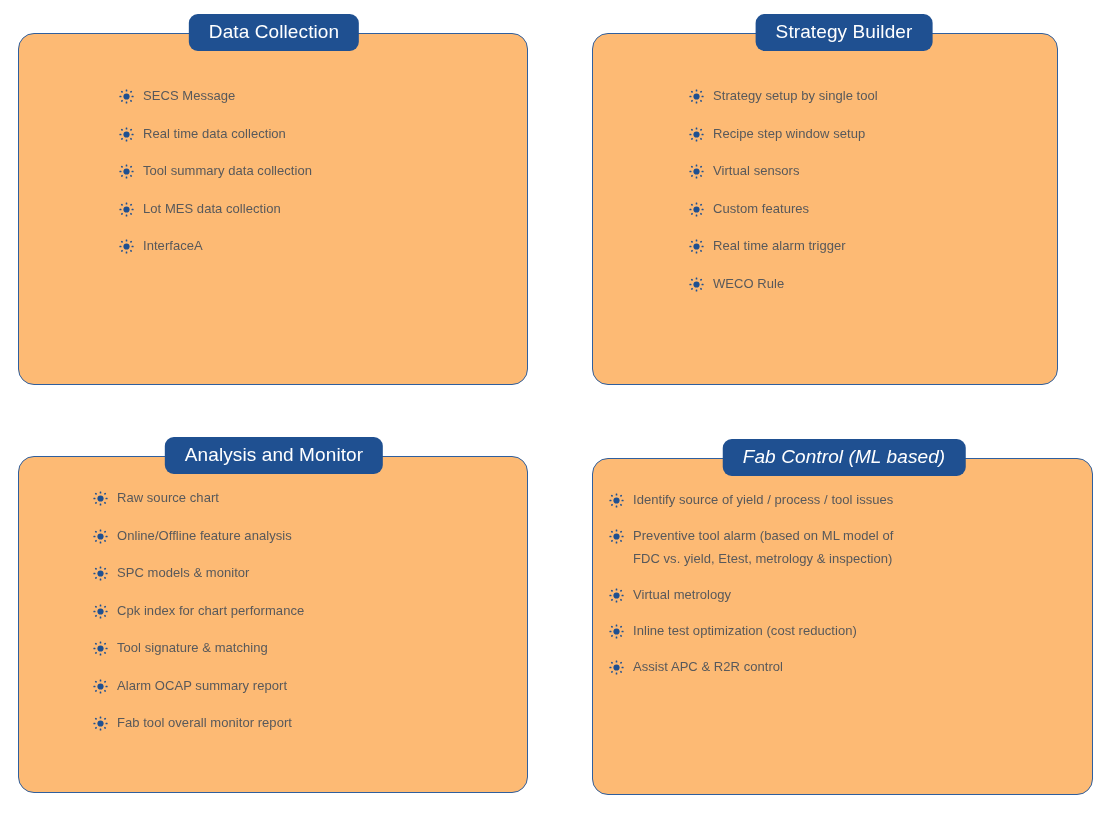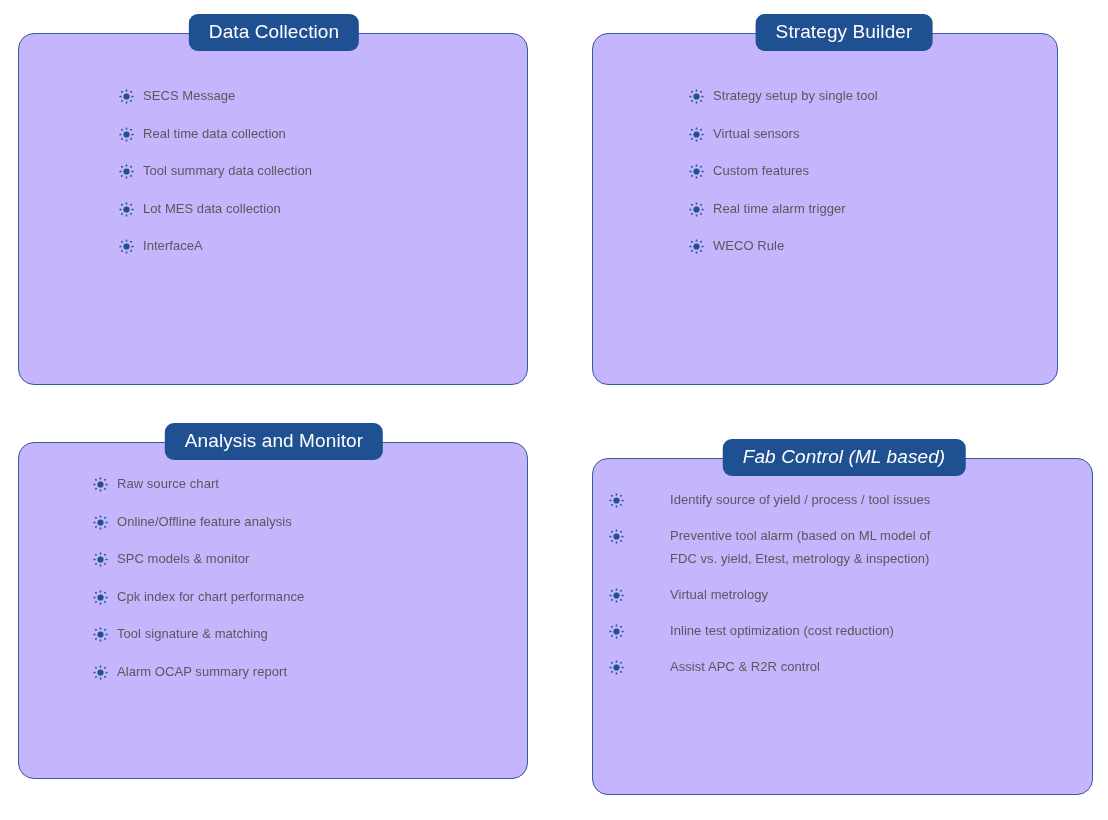--- a/index.html
+++ b/index.html
@@ -19,26 +19,26 @@
     height: 820px;
     background: #ffffff;
     overflow: hidden;
   }
 
   
   .card {
     position: absolute;
     border: 1.4px solid #2f5f9e;
     border-radius: 16px;
-    background: #c4b5fd;
+    background: #fdba74;
   }
 
   .card.tl { left: 18px;  top: 33px;  width: 510px; height: 352px; }
   .card.tr { left: 592px; top: 33px;  width: 466px; height: 352px; }
-  .card.bl { left: 18px;  top: 442px; width: 510px; height: 337px; }
+  .card.bl { left: 18px;  top: 456px; width: 510px; height: 337px; }
   .card.br { left: 592px; top: 458px; width: 501px; height: 337px; }
 
   
   .badge {
     position: absolute;
     top: -20px;
     left: 50%;
     transform: translateX(-50%);
     background: #1f5091;
     color: #ffffff;
@@ -87,21 +87,21 @@
   }
   .bullet svg { display: block; width: 15px; height: 15px; }
 
   .itext {
     font-size: 13px;
     line-height: 23px;
     color: #58595b;
     letter-spacing: 0.05px;
     white-space: pre-line;
   }
-  .card.br .itext { max-width: 430px; margin-left: 37px; }
+  .card.br .itext { max-width: 430px; }
 </style>
 </head>
 <body>
 
 <div id="board">
 
   <div class="card tl">
     <div class="badge">Data Collection</div>
     <ul class="list">
       <li class="item">
@@ -227,20 +227,38 @@
               <rect x="6.7" y="12.5" width="1.6" height="2.1" rx="0.5"></rect>
               <rect x="0.4" y="6.7" width="2.1" height="1.6" rx="0.5"></rect>
               <rect x="12.5" y="6.7" width="2.1" height="1.6" rx="0.5"></rect>
               <rect x="2.0" y="2.0" width="1.9" height="1.6" rx="0.5" transform="rotate(45 2.95 2.8)"></rect>
               <rect x="11.1" y="11.1" width="1.9" height="1.6" rx="0.5" transform="rotate(45 12.05 11.9)"></rect>
               <rect x="11.1" y="2.0" width="1.9" height="1.6" rx="0.5" transform="rotate(-45 12.05 2.8)"></rect>
               <rect x="2.0" y="11.1" width="1.9" height="1.6" rx="0.5" transform="rotate(-45 2.95 11.9)"></rect>
             </g>
           </svg>
         </span>
+        <span class="itext">Recipe step window setup</span>
+      </li>
+      <li class="item">
+        <span class="bullet">
+          <svg viewBox="0 0 15 15" xmlns="http://www.w3.org/2000/svg">
+            <circle cx="7.5" cy="7.5" r="3.1" fill="#1f5091"></circle>
+            <g fill="#1f5091">
+              <rect x="6.7" y="0.4" width="1.6" height="2.1" rx="0.5"></rect>
+              <rect x="6.7" y="12.5" width="1.6" height="2.1" rx="0.5"></rect>
+              <rect x="0.4" y="6.7" width="2.1" height="1.6" rx="0.5"></rect>
+              <rect x="12.5" y="6.7" width="2.1" height="1.6" rx="0.5"></rect>
+              <rect x="2.0" y="2.0" width="1.9" height="1.6" rx="0.5" transform="rotate(45 2.95 2.8)"></rect>
+              <rect x="11.1" y="11.1" width="1.9" height="1.6" rx="0.5" transform="rotate(45 12.05 11.9)"></rect>
+              <rect x="11.1" y="2.0" width="1.9" height="1.6" rx="0.5" transform="rotate(-45 12.05 2.8)"></rect>
+              <rect x="2.0" y="11.1" width="1.9" height="1.6" rx="0.5" transform="rotate(-45 2.95 11.9)"></rect>
+            </g>
+          </svg>
+        </span>
         <span class="itext">Virtual sensors</span>
       </li>
       <li class="item">
         <span class="bullet">
           <svg viewBox="0 0 15 15" xmlns="http://www.w3.org/2000/svg">
             <circle cx="7.5" cy="7.5" r="3.1" fill="#1f5091"></circle>
             <g fill="#1f5091">
               <rect x="6.7" y="0.4" width="1.6" height="2.1" rx="0.5"></rect>
               <rect x="6.7" y="12.5" width="1.6" height="2.1" rx="0.5"></rect>
               <rect x="0.4" y="6.7" width="2.1" height="1.6" rx="0.5"></rect>
@@ -397,20 +415,38 @@
               <rect x="12.5" y="6.7" width="2.1" height="1.6" rx="0.5"></rect>
               <rect x="2.0" y="2.0" width="1.9" height="1.6" rx="0.5" transform="rotate(45 2.95 2.8)"></rect>
               <rect x="11.1" y="11.1" width="1.9" height="1.6" rx="0.5" transform="rotate(45 12.05 11.9)"></rect>
               <rect x="11.1" y="2.0" width="1.9" height="1.6" rx="0.5" transform="rotate(-45 12.05 2.8)"></rect>
               <rect x="2.0" y="11.1" width="1.9" height="1.6" rx="0.5" transform="rotate(-45 2.95 11.9)"></rect>
             </g>
           </svg>
         </span>
         <span class="itext">Alarm OCAP summary report</span>
       </li>
+      <li class="item">
+        <span class="bullet">
+          <svg viewBox="0 0 15 15" xmlns="http://www.w3.org/2000/svg">
+            <circle cx="7.5" cy="7.5" r="3.1" fill="#1f5091"></circle>
+            <g fill="#1f5091">
+              <rect x="6.7" y="0.4" width="1.6" height="2.1" rx="0.5"></rect>
+              <rect x="6.7" y="12.5" width="1.6" height="2.1" rx="0.5"></rect>
+              <rect x="0.4" y="6.7" width="2.1" height="1.6" rx="0.5"></rect>
+              <rect x="12.5" y="6.7" width="2.1" height="1.6" rx="0.5"></rect>
+              <rect x="2.0" y="2.0" width="1.9" height="1.6" rx="0.5" transform="rotate(45 2.95 2.8)"></rect>
+              <rect x="11.1" y="11.1" width="1.9" height="1.6" rx="0.5" transform="rotate(45 12.05 11.9)"></rect>
+              <rect x="11.1" y="2.0" width="1.9" height="1.6" rx="0.5" transform="rotate(-45 12.05 2.8)"></rect>
+              <rect x="2.0" y="11.1" width="1.9" height="1.6" rx="0.5" transform="rotate(-45 2.95 11.9)"></rect>
+            </g>
+          </svg>
+        </span>
+        <span class="itext">Fab tool overall monitor report</span>
+      </li>
     </ul>
   </div>
 
   <div class="card br">
     <div class="badge">Fab Control (ML based)</div>
     <ul class="list">
       <li class="item">
         <span class="bullet">
           <svg viewBox="0 0 15 15" xmlns="http://www.w3.org/2000/svg">
             <circle cx="7.5" cy="7.5" r="3.1" fill="#1f5091"></circle>

